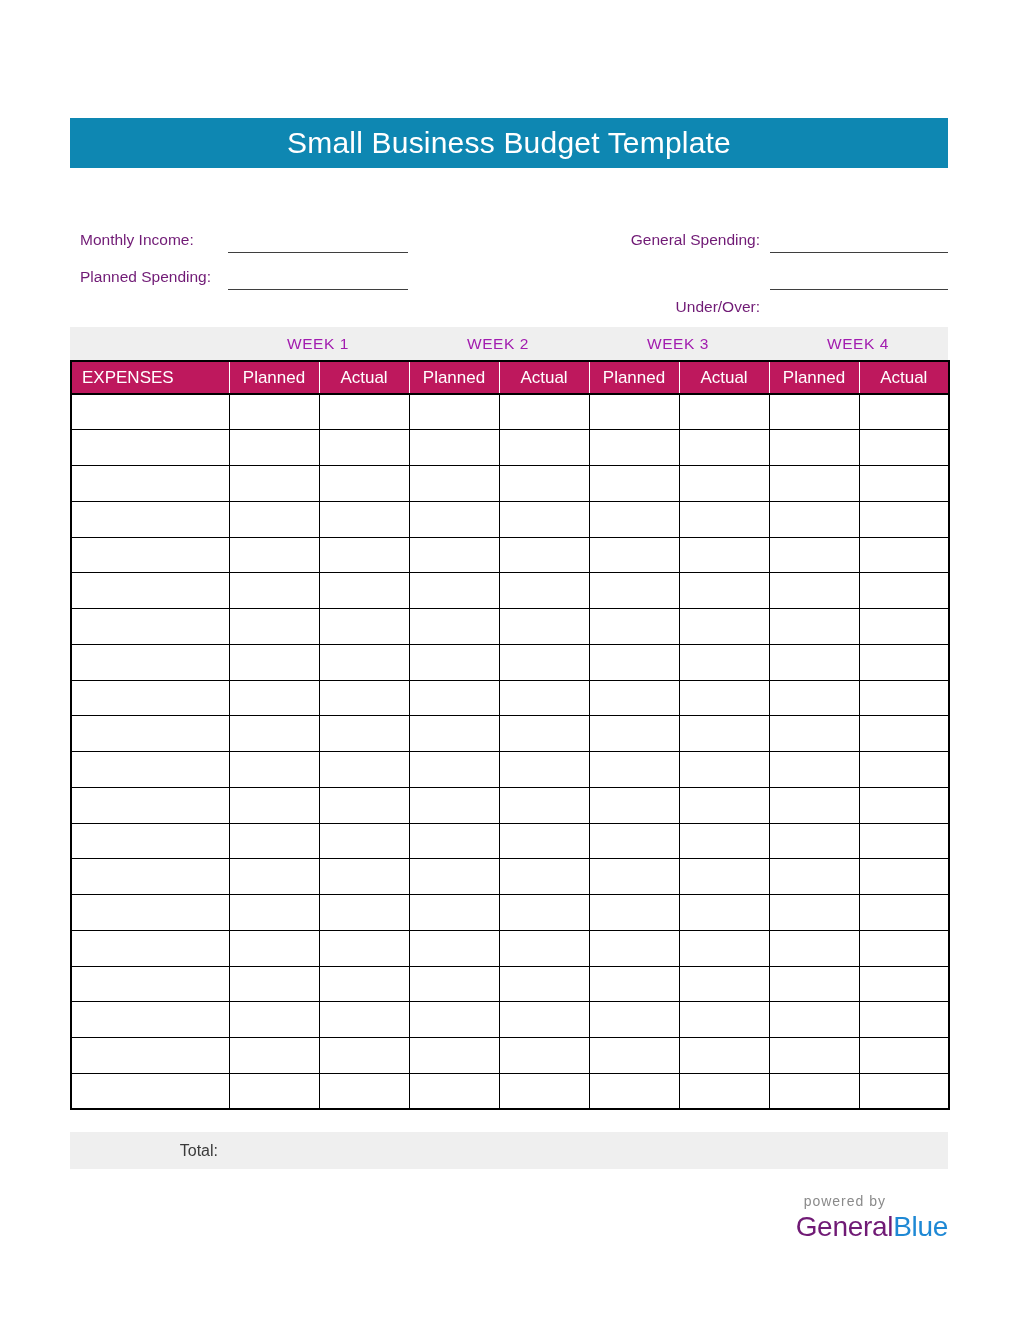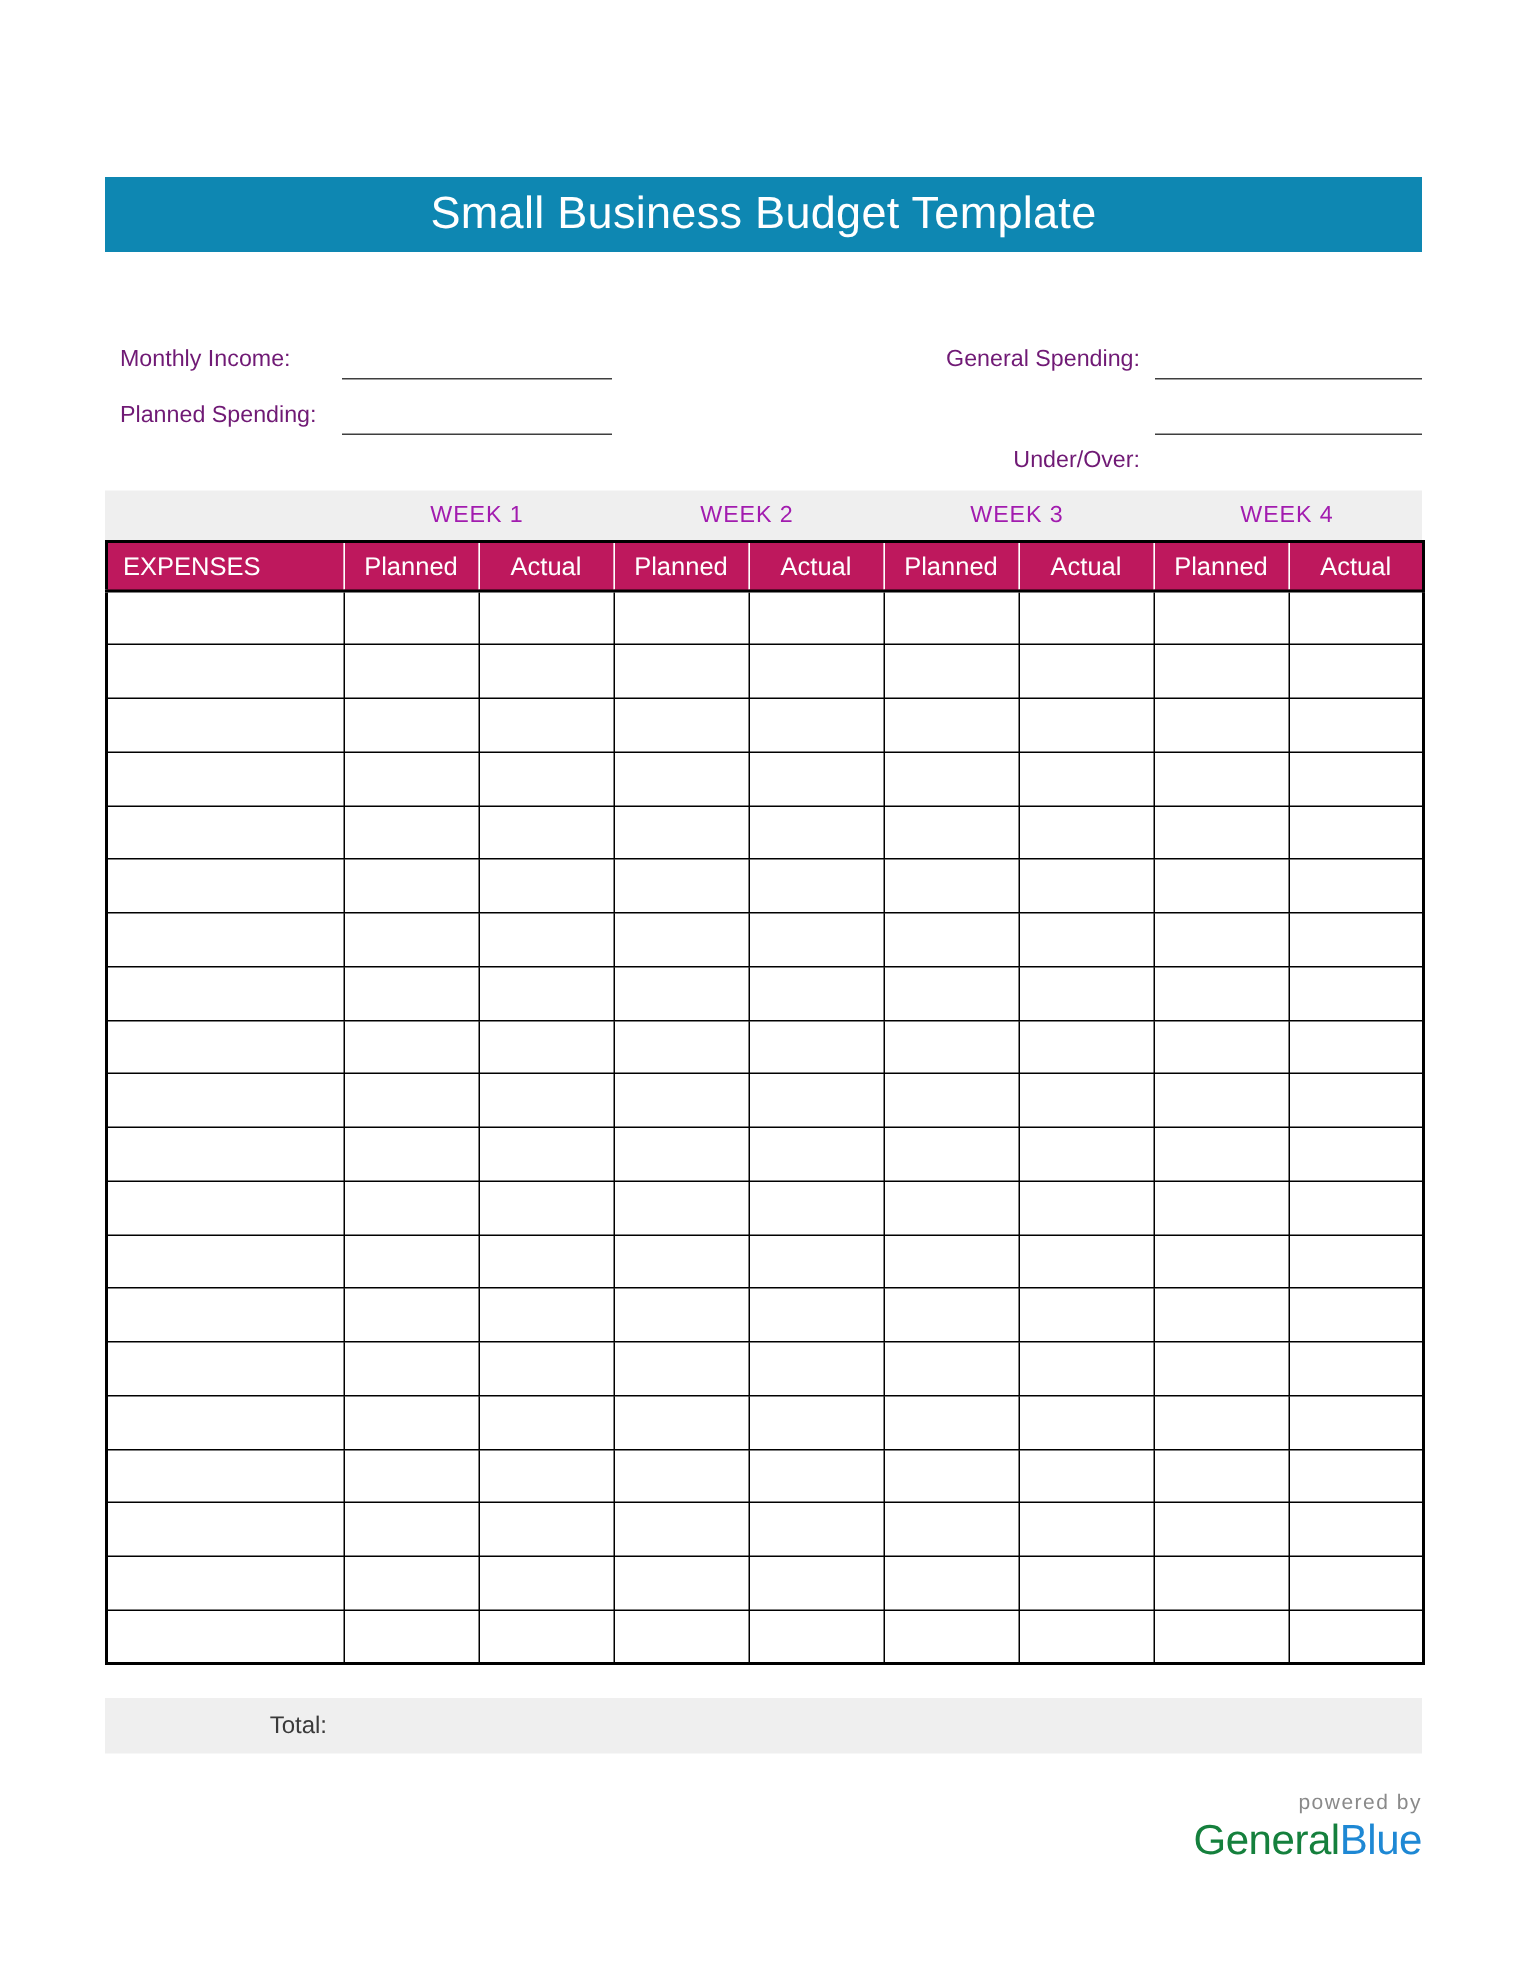--- a/index.html
+++ b/index.html
@@ -100,27 +100,26 @@
     top: 1193px;
     right: 72px;
     text-align: left;
   }
   .footer-logo .powered {
     font-size: 14px;
     color: #8a8a8a;
     letter-spacing: 1px;
     margin-left: 8px;
     margin-bottom: 2px;
-    text-align: right;
   }
   .footer-logo .wordmark {
     font-size: 28px;
     letter-spacing: -0.3px;
   }
-  .footer-logo .brand-first { color: #15803d; }
+  .footer-logo .brand-first { color: #701a75; }
   .footer-logo .brand-second { color: #1e88d4; }
 </style>
 </head>
 <body>
 
 <div class="banner">
   <h1>Small Business Budget Template</h1>
 </div>
 
 <div class="form-label" style="left:80px; top:231px;">Monthly Income:</div>

